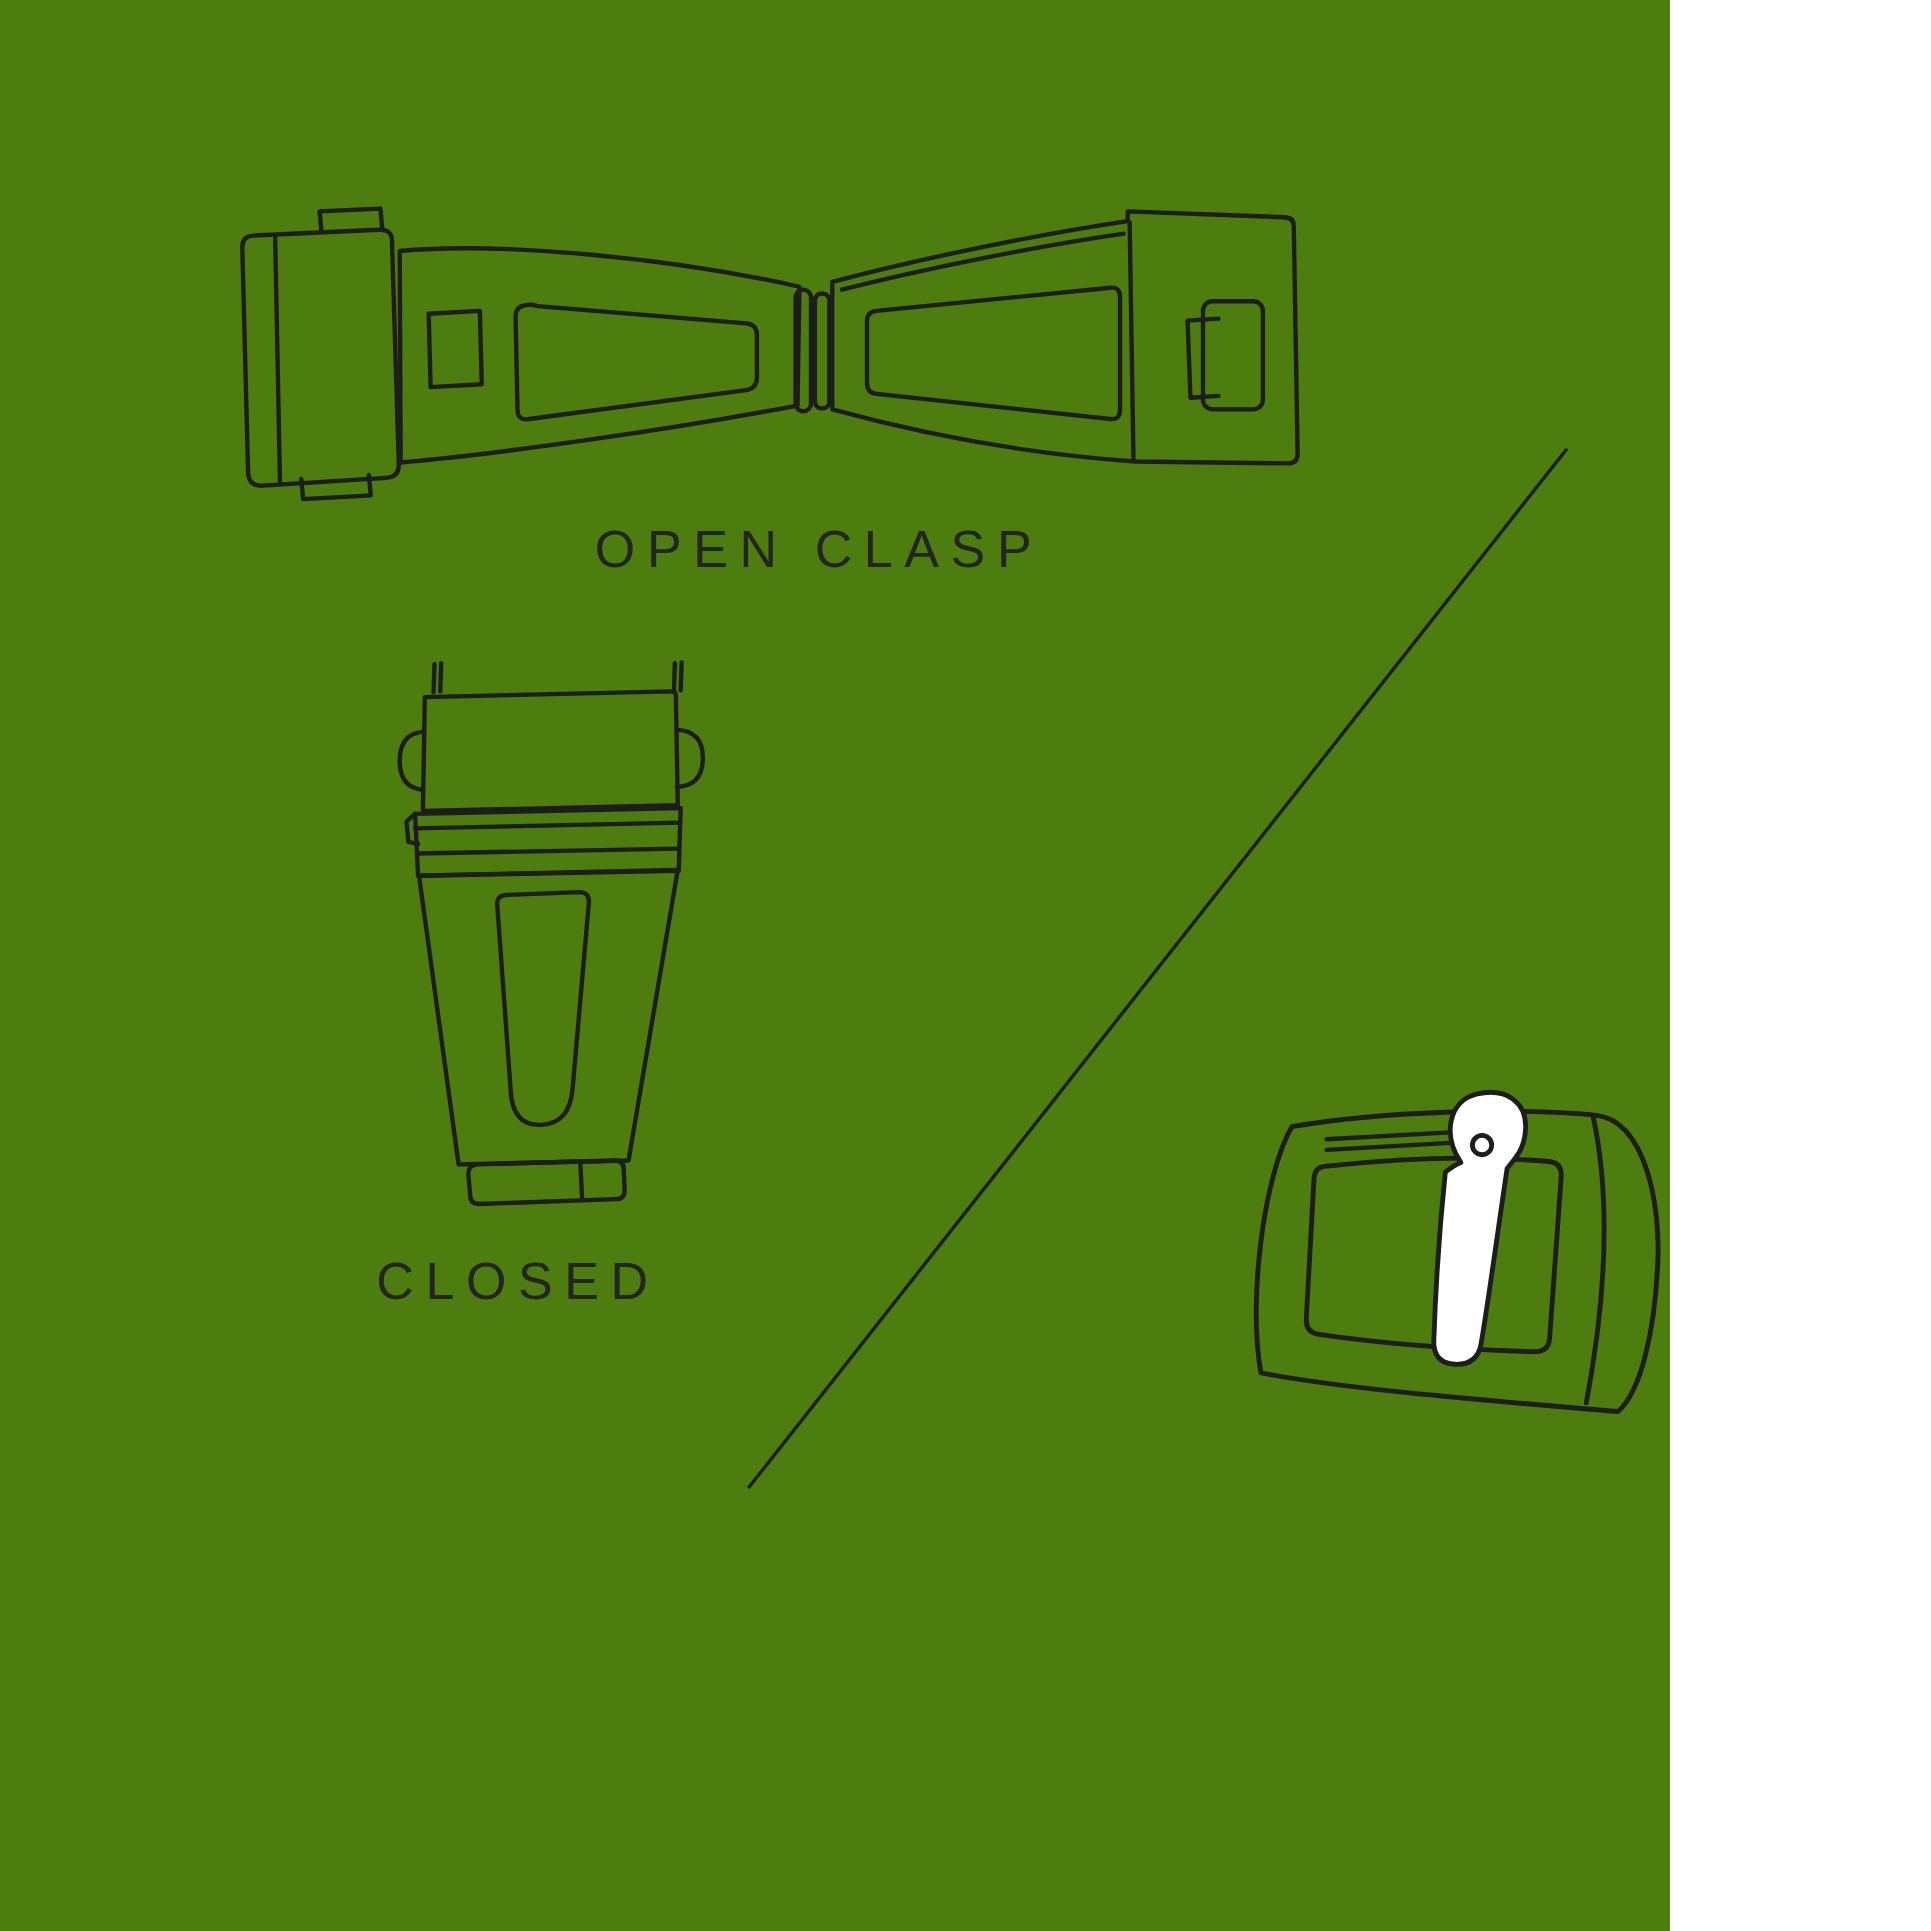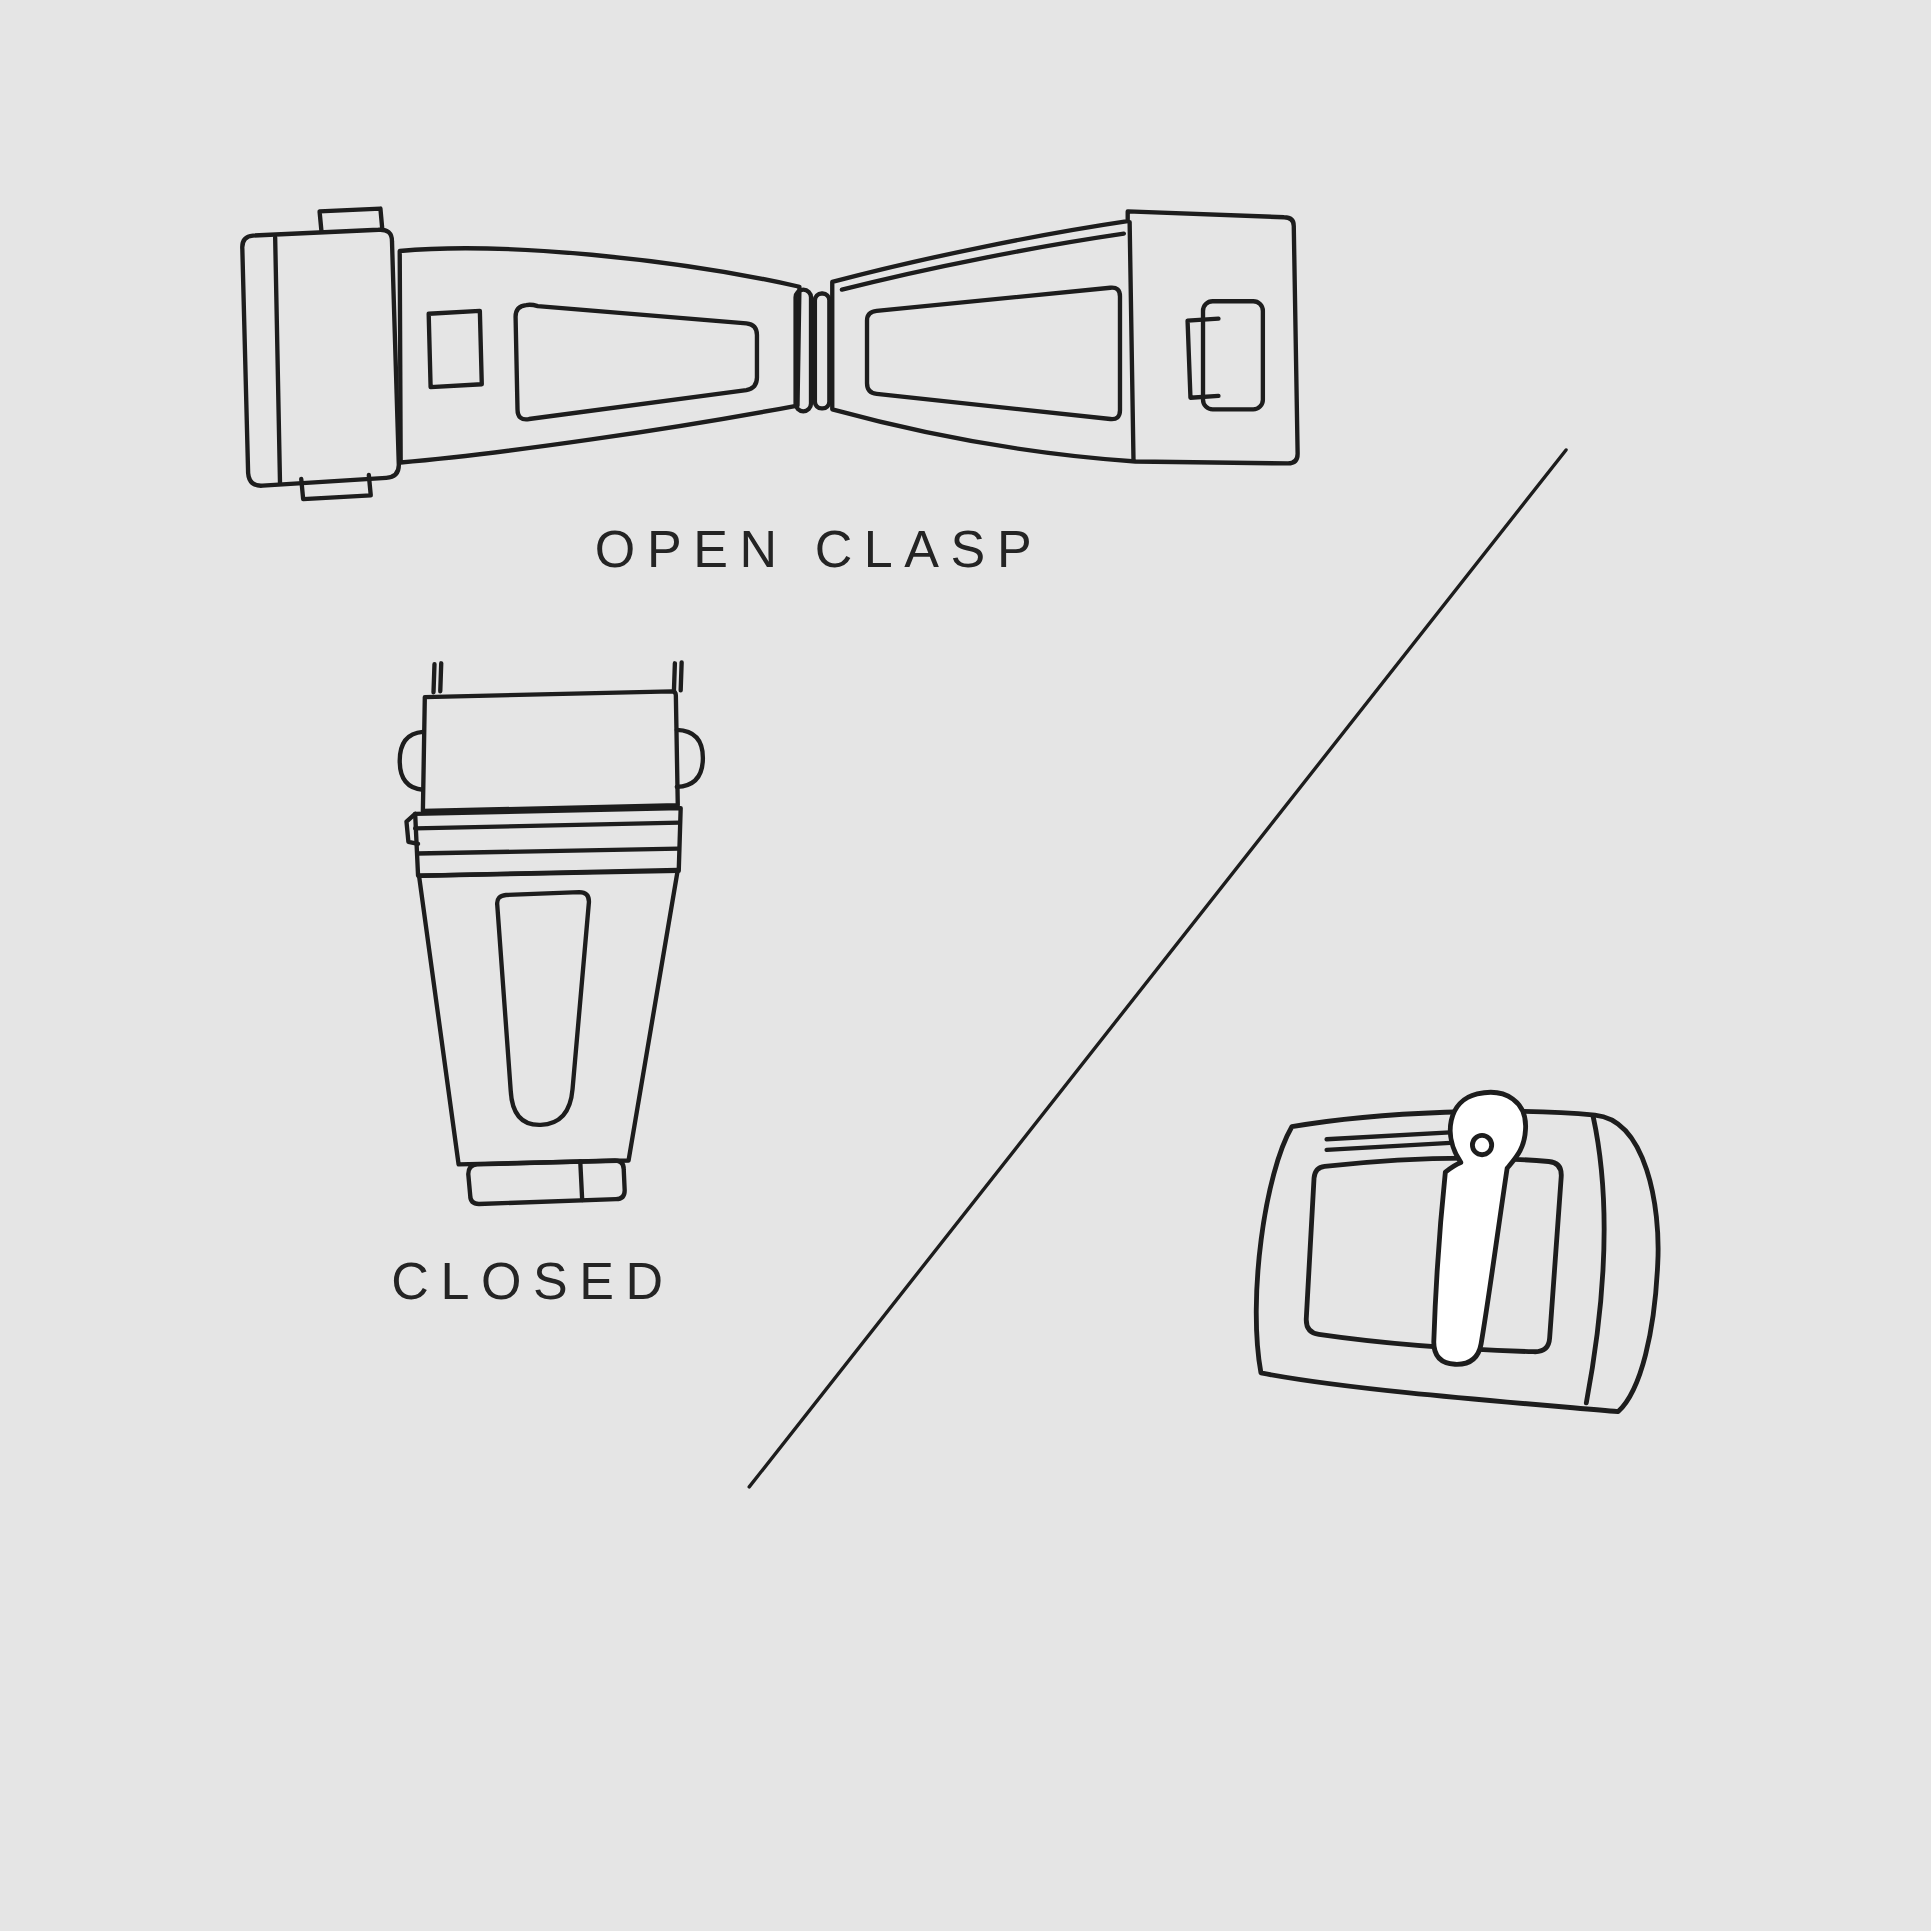--- a/index.html
+++ b/index.html
@@ -2,23 +2,23 @@
 <html><head>
 <meta charset="utf-8">
 <style>
   html, body {
     margin: 0;
     padding: 0;
     background: #ffffff;
   }
   .canvas {
     position: relative;
-    width: 1931px;
+    width: 1670px;
     height: 1931px;
-    background: #e5e5e5;
+    background: #4d7c0f;
     overflow: hidden;
     font-family: "Liberation Sans", sans-serif;
   }
   .art {
     position: absolute;
     left: 0;
     top: 0;
     width: 1931px;
     height: 1931px;
   }
@@ -29,21 +29,21 @@
     color: #242424;
     font-size: 52px;
     letter-spacing: 11.6px;
     font-weight: 400;
   }
   .label-open-clasp {
     left: 819px;
     top: 519px;
   }
   .label-closed {
-    left: 533px;
+    left: 518px;
     top: 1251px;
   }
   .diagram-title {
     position: absolute;
     left: 970px;
     top: 1736px;
     transform: translateX(-50%);
     white-space: nowrap;
     color: #1a1a1a;
     font-size: 87px;

